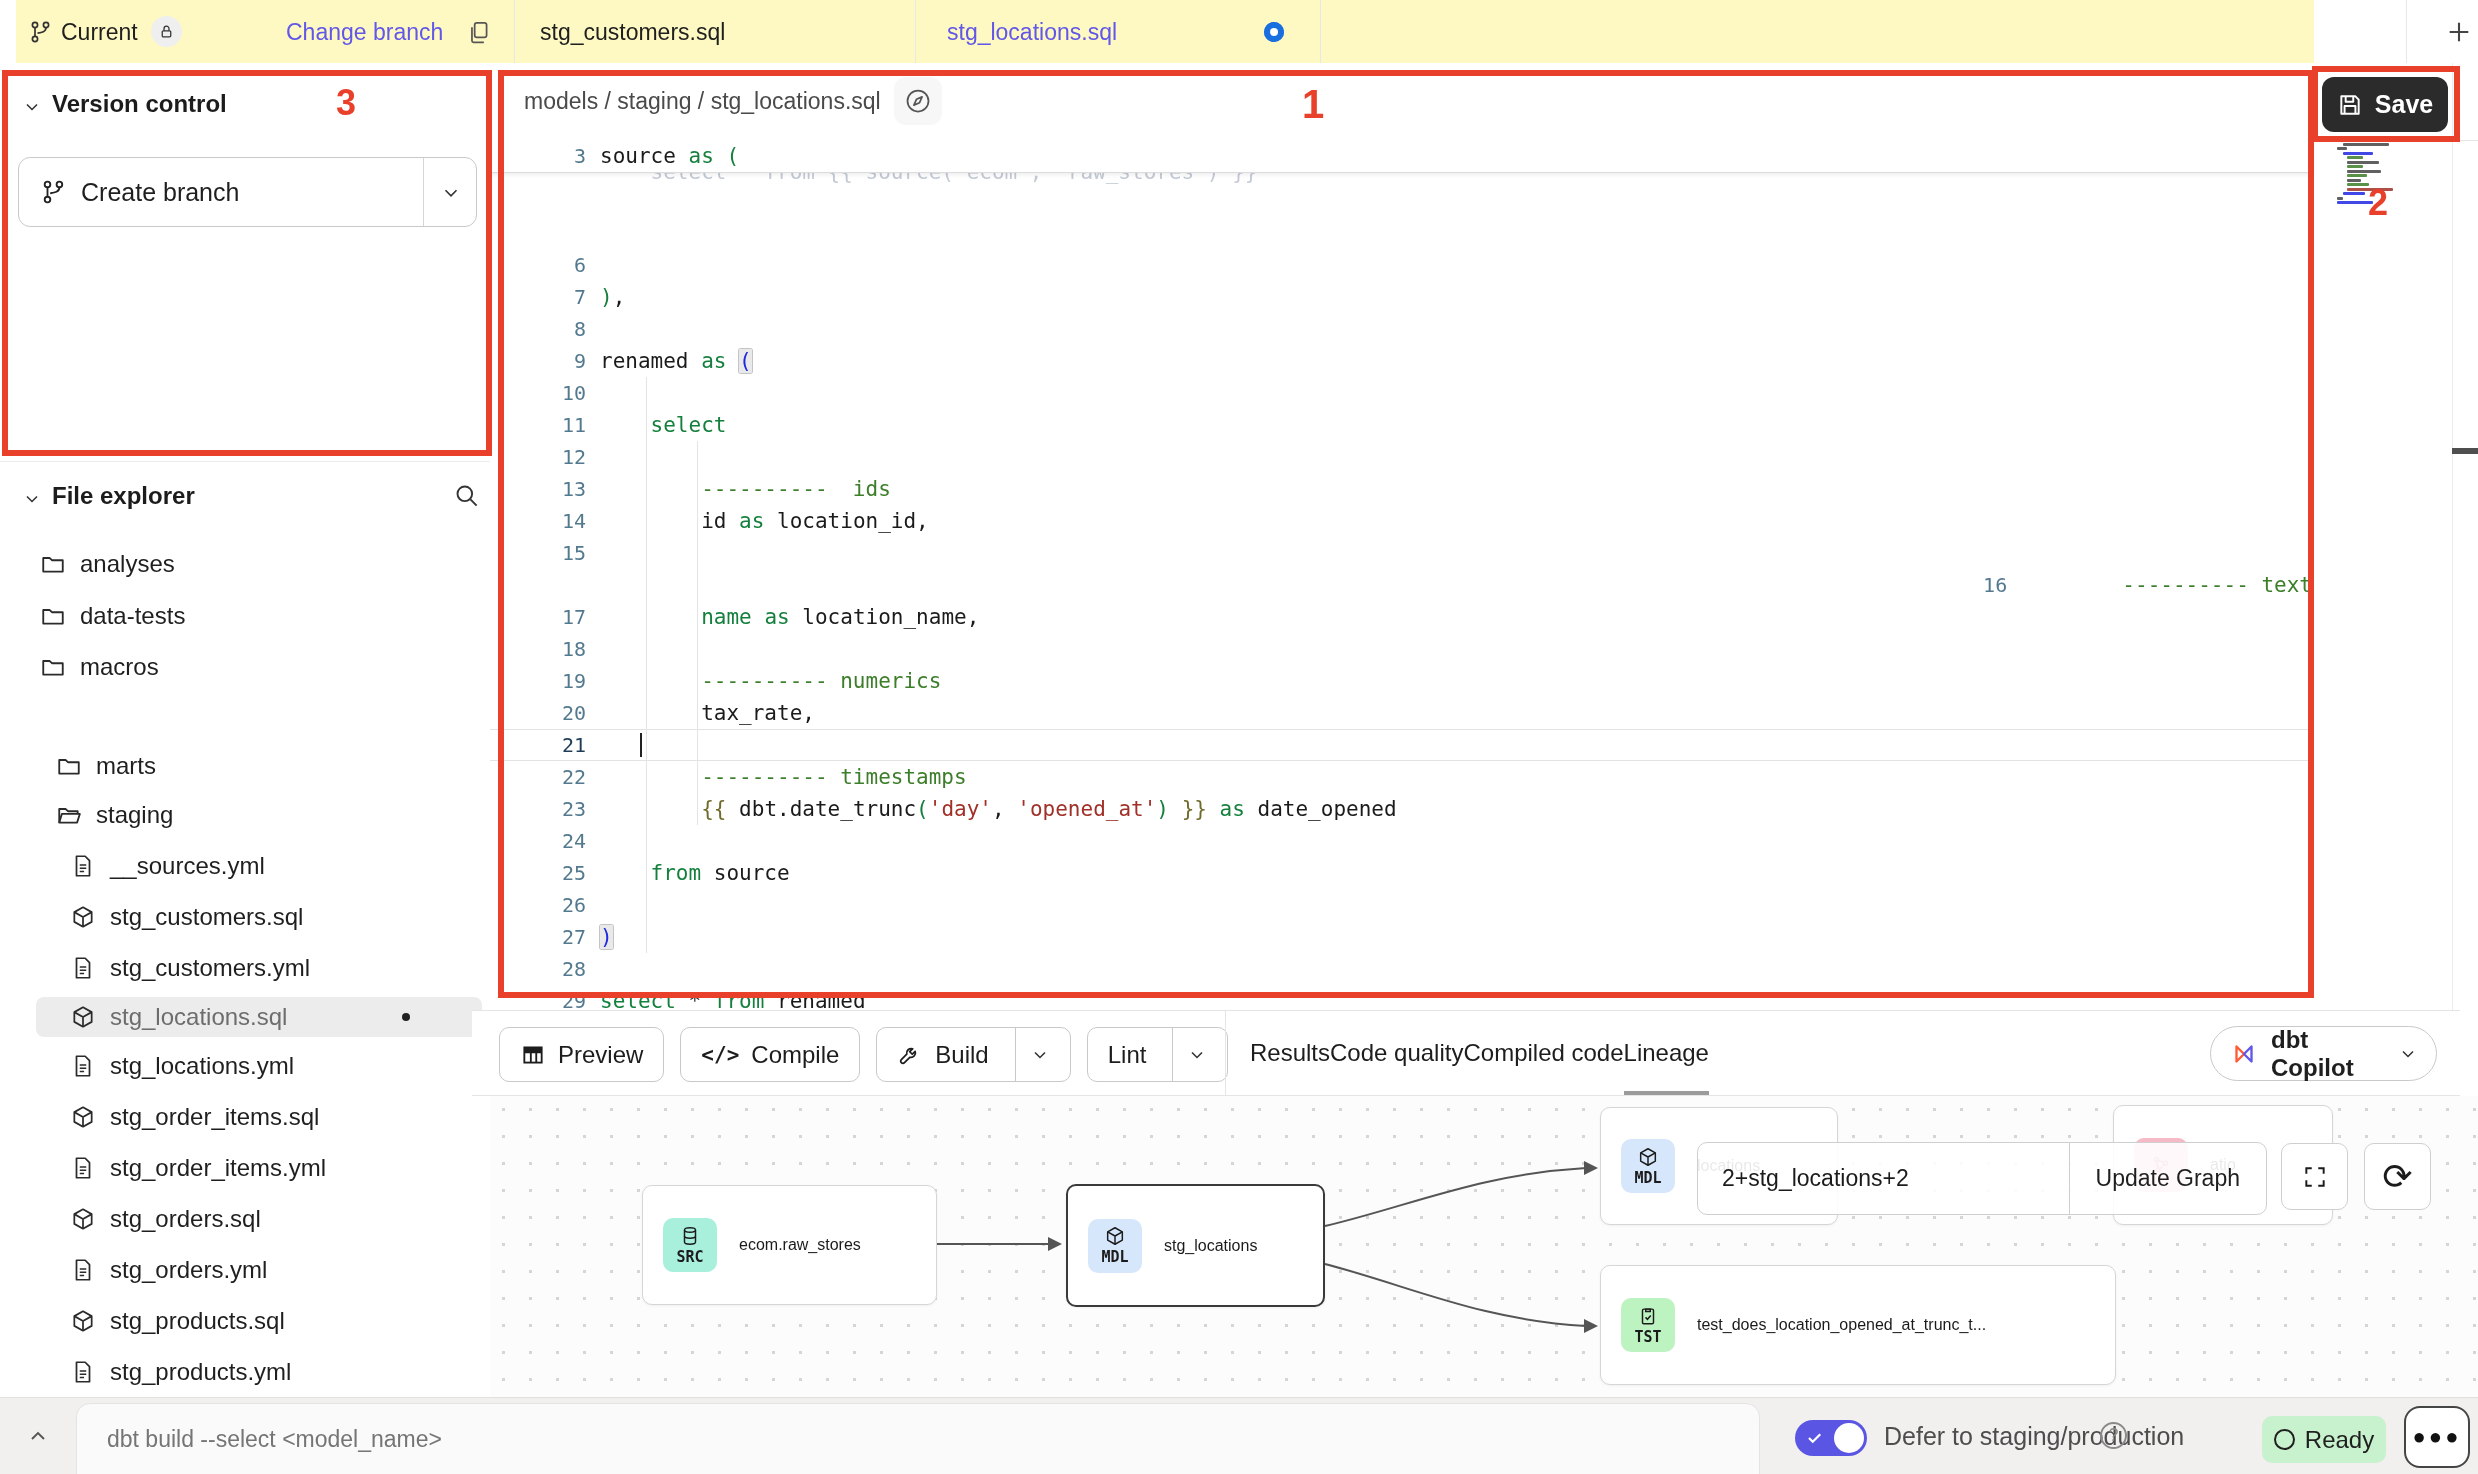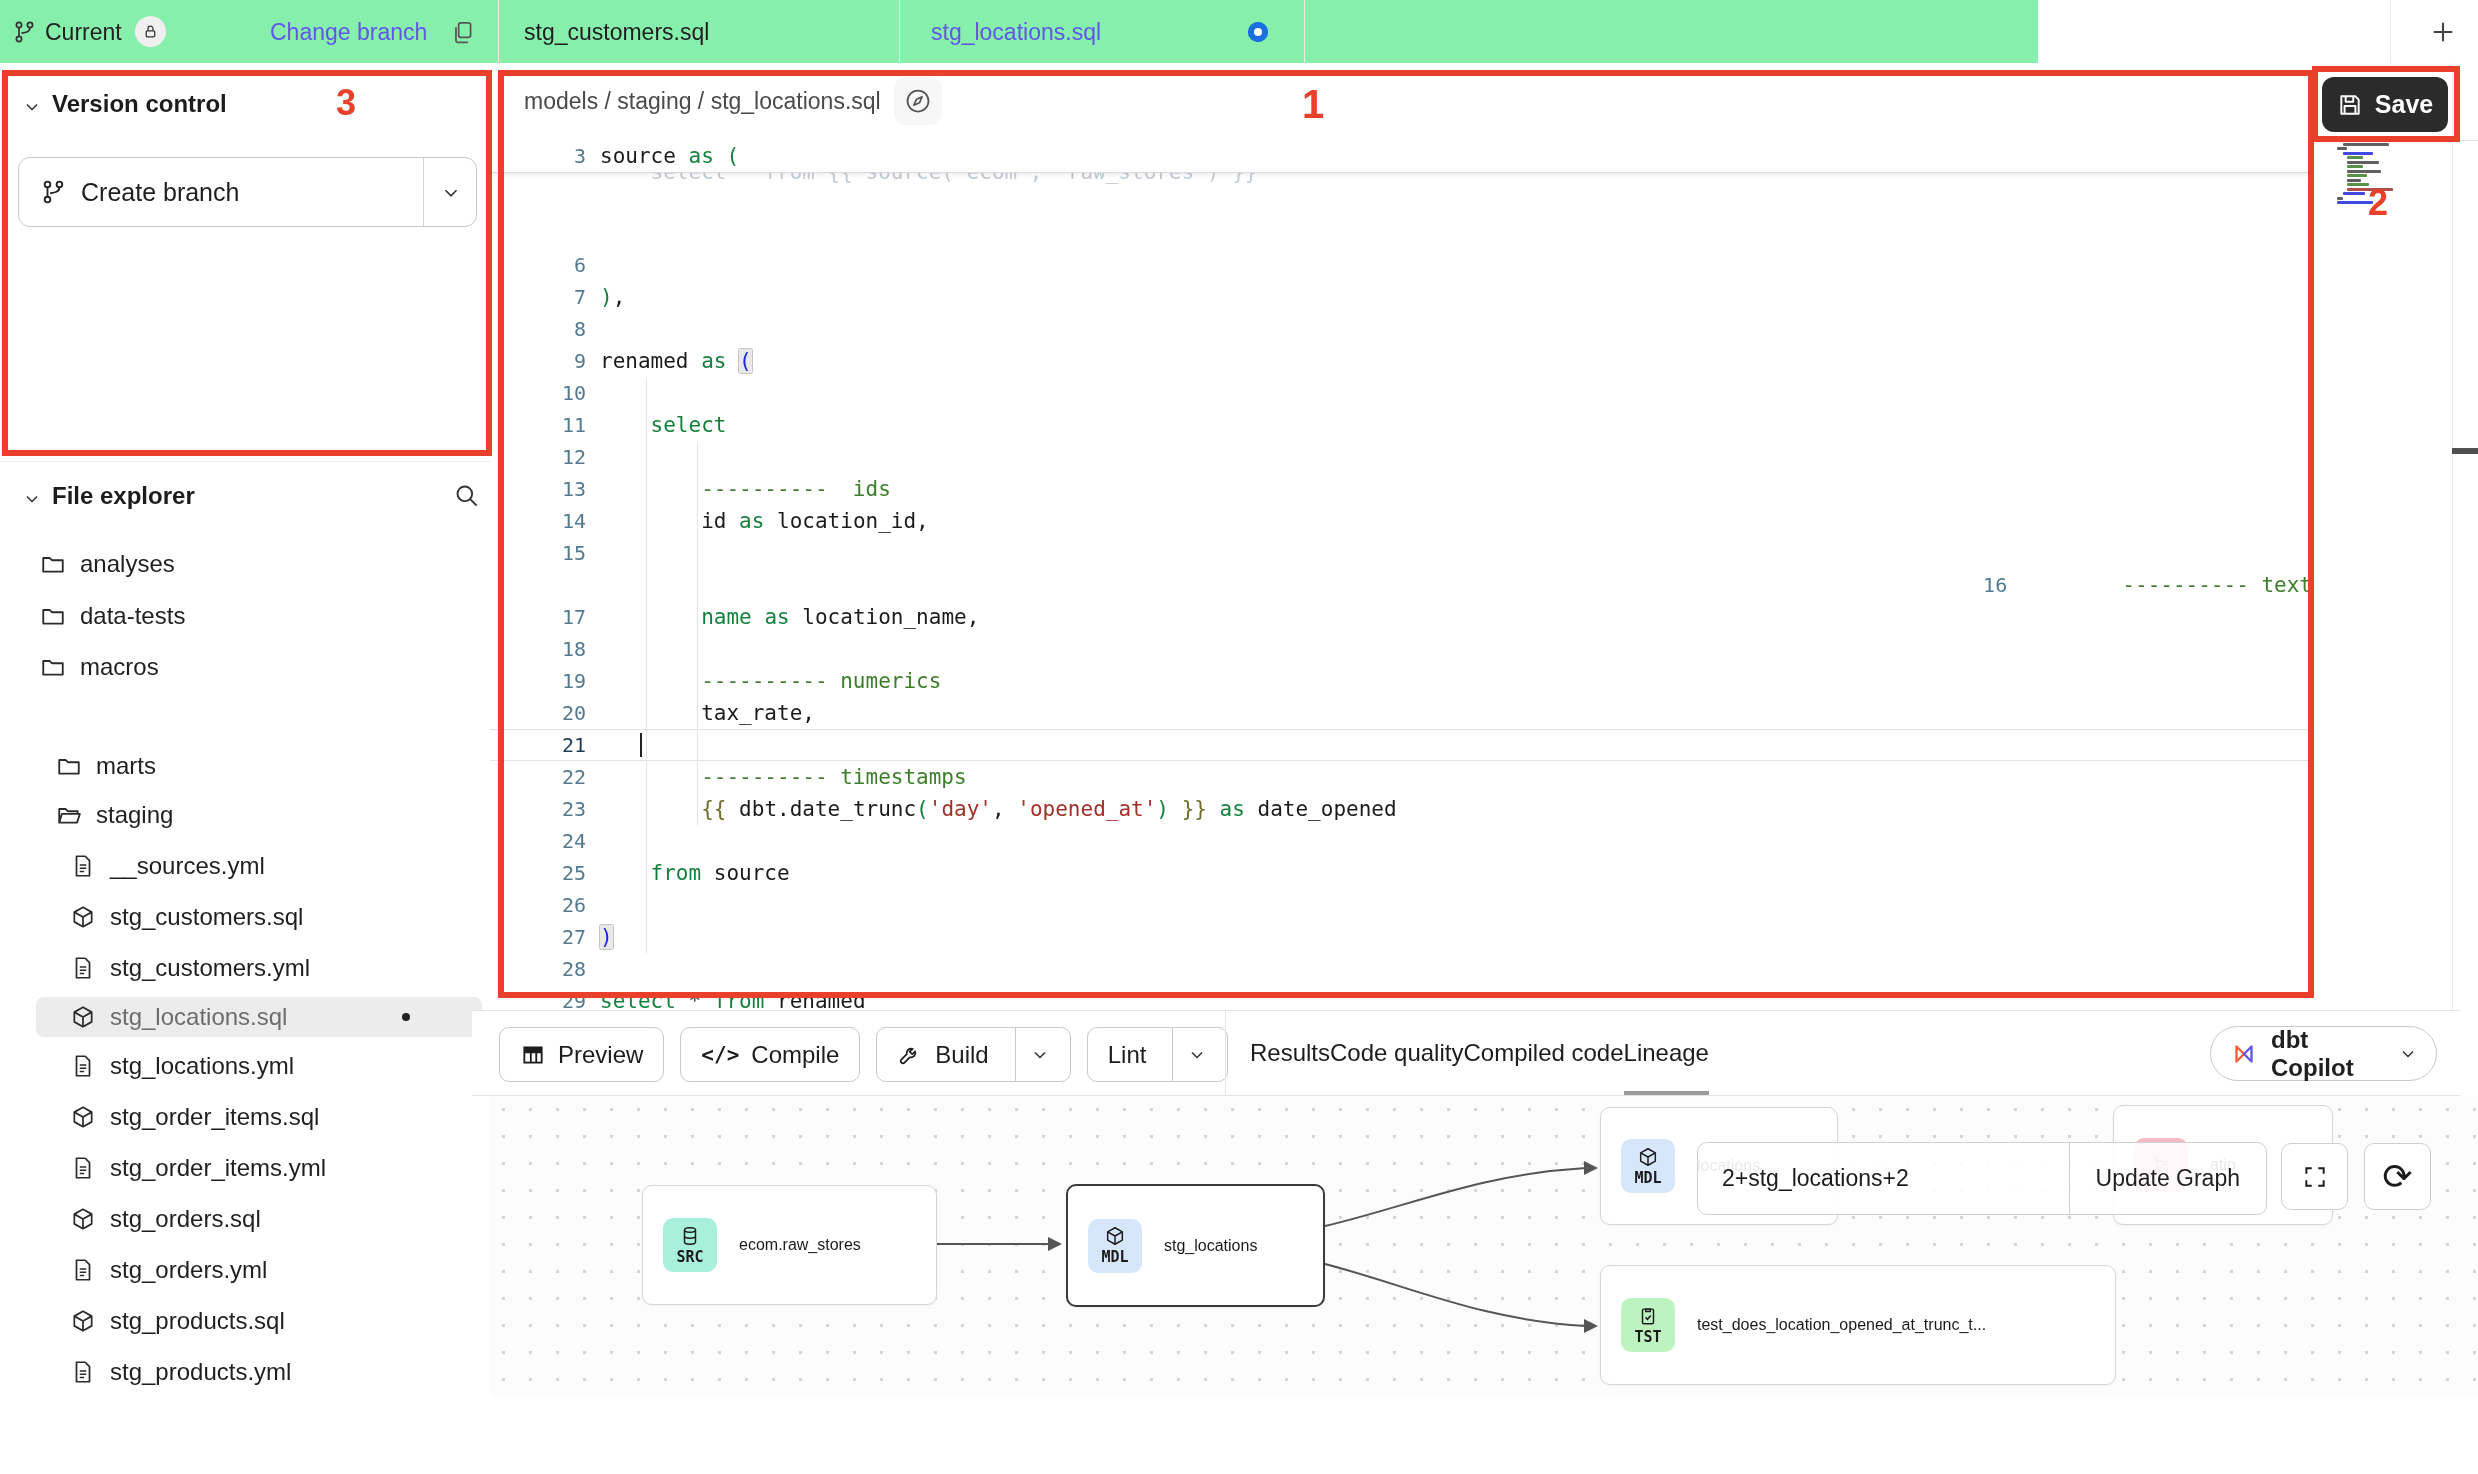--- a/index.html
+++ b/index.html
@@ -2,21 +2,21 @@
 <html><head>
 <meta charset="utf-8">
 <style>
   html,body{margin:0;padding:0;background:#fff;}
   #root{position:relative;width:2478px;height:1474px;background:#fff;overflow:hidden;
         font-family:"Liberation Sans",sans-serif;color:#1f1f1f;}
   .abs{position:absolute;}
   svg{display:block;}
 
   
-  #topbar{position:absolute;left:0;top:0;width:2038px;height:63px;background:#86efac;
+  #topbar{position:absolute;left:16px;top:0;width:2298px;height:63px;background:#fef9c3;
           border-bottom:1px solid #e6e6e6;}
   .vdiv{position:absolute;top:0;width:1px;height:63px;background:#e8e8e8;}
   .tab-label{font-size:23px;}
   .lock-chip{position:absolute;width:31px;height:31px;border-radius:50%;background:#efefef;
              display:flex;align-items:center;justify-content:center;}
   .unsaved-dot{position:absolute;width:20px;height:20px;border-radius:50%;background:#1a6fe0;
                box-shadow:inset 0 0 0 6px #1a6fe0;}
   .unsaved-dot::after{content:"";position:absolute;left:6px;top:6px;width:8px;height:8px;border-radius:50%;background:#fff;}
 
   
@@ -707,20 +707,43 @@
           <g fill="none" stroke="#1b1b1b" stroke-width="1.8">
             <path d="M4 9V4h5M15 4h5v5M20 15v5h-5M9 20H4v-5"></path>
           </g>
         </svg>
     </div>
     <div class="gbtn" style="left:1874px;top:47px;">
         <span id="refresh-btn">⟳</span>
       </div>
   </div>
 
+  <div id="statusbar">
+    <span class="abs" style="left:26px;top:26px;width:24px;height:24px;">
+      <svg viewBox="0 0 24 24" width="24" height="24">
+          <path d="M6 15l6-6 6 6" fill="none" stroke="#555" stroke-width="1.9"></path>
+        </svg>
+    </span>
+    <div id="cmd-panel">
+      <input id="cmd-input" placeholder="dbt build --select &lt;model_name&gt;" style="">
+    </div>
+    <div id="defer-toggle">
+      <svg class="abs" style="left:11px;top:9px;" viewBox="0 0 24 24" width="18" height="18">
+          <path d="M4 12l5 5 10-10" fill="none" stroke="#fff" stroke-width="3"></path>
+        </svg>
+      <span class="knob"></span>
+    </div>
+    <span id="defer-label">Defer to staging/production</span>
+    <span id="help-icon">?</span>
+    <div id="ready-pill">
+      <span class="ring"></span>
+      <span>Ready</span>
+    </div>
+    <div id="more-btn">●●●</div>
+  </div>
 
   <div class="ann" style="left:498px;top:70px;width:1816px;height:928px;"></div>
   <div class="ann" style="left:2px;top:70px;width:490px;height:386px;"></div>
   <div class="ann" style="left:2312px;top:66px;width:148px;height:76px;"></div>
   <span class="ann-lbl" style="left:1302px;top:82px;font-size:40px;">1</span>
   <span class="ann-lbl" style="left:2368px;top:182px;font-size:36px;">2</span>
   <span class="ann-lbl" style="left:336px;top:82px;font-size:36px;">3</span>
 </div>
 
 </body></html>

